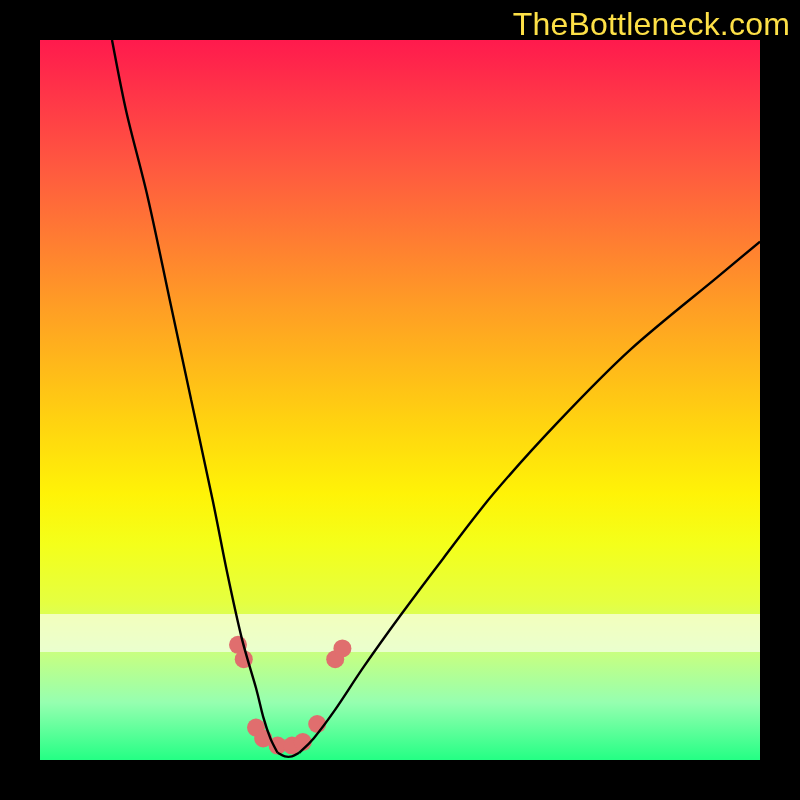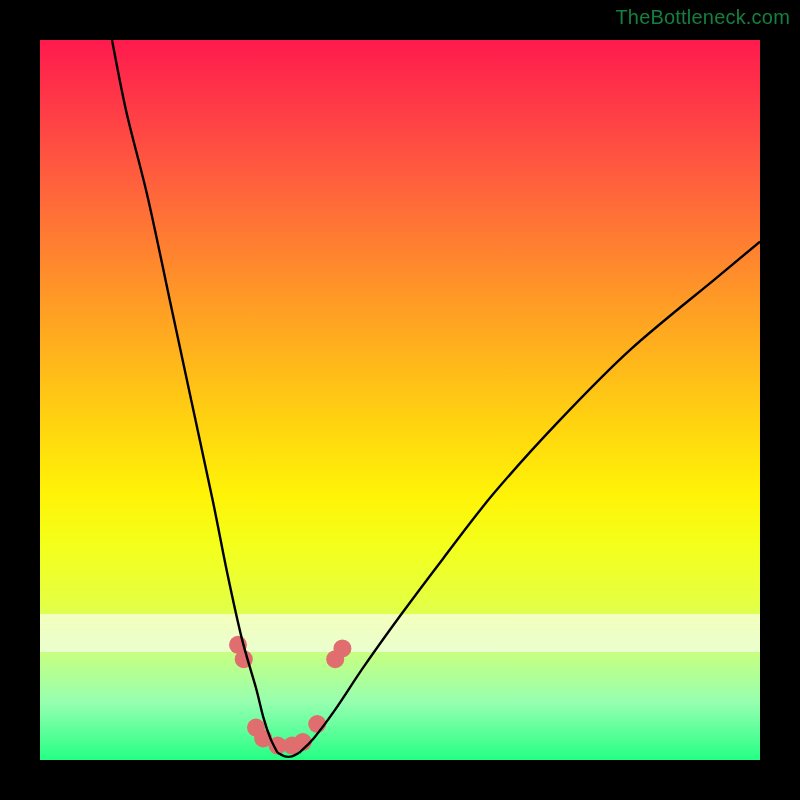--- a/index.html
+++ b/index.html
@@ -16,21 +16,21 @@
         #ffd60f 54%,
         #fff307 63%,
         #f4ff1a 70%,
         #e5ff40 78%,
         #c8ff80 85%,
         #96ffb0 92%,
         #24ff84 100%)}
   .whiteband{position:absolute;left:0;width:720px;height:38px;top:574px;
       background:rgba(255,255,255,0.62)}
   svg.curves{position:absolute;left:0;top:0;width:720px;height:720px}
-  .watermark{position:absolute;top:6px;right:10px;color:#15803d;font-size:20px;font-weight:400;letter-spacing:.2px}
+  .watermark{position:absolute;top:6px;right:10px;color:#fde047;font-size:32px;font-weight:400;letter-spacing:.2px}
 </style>
 </head>
 <body>
 
 <div class="frame">
   <div class="plot">
     <div class="bg"></div>
     <div class="whiteband"></div>
     <svg class="curves" viewBox="0 0 720 720" preserveAspectRatio="none">
       <g id="marker-group">

